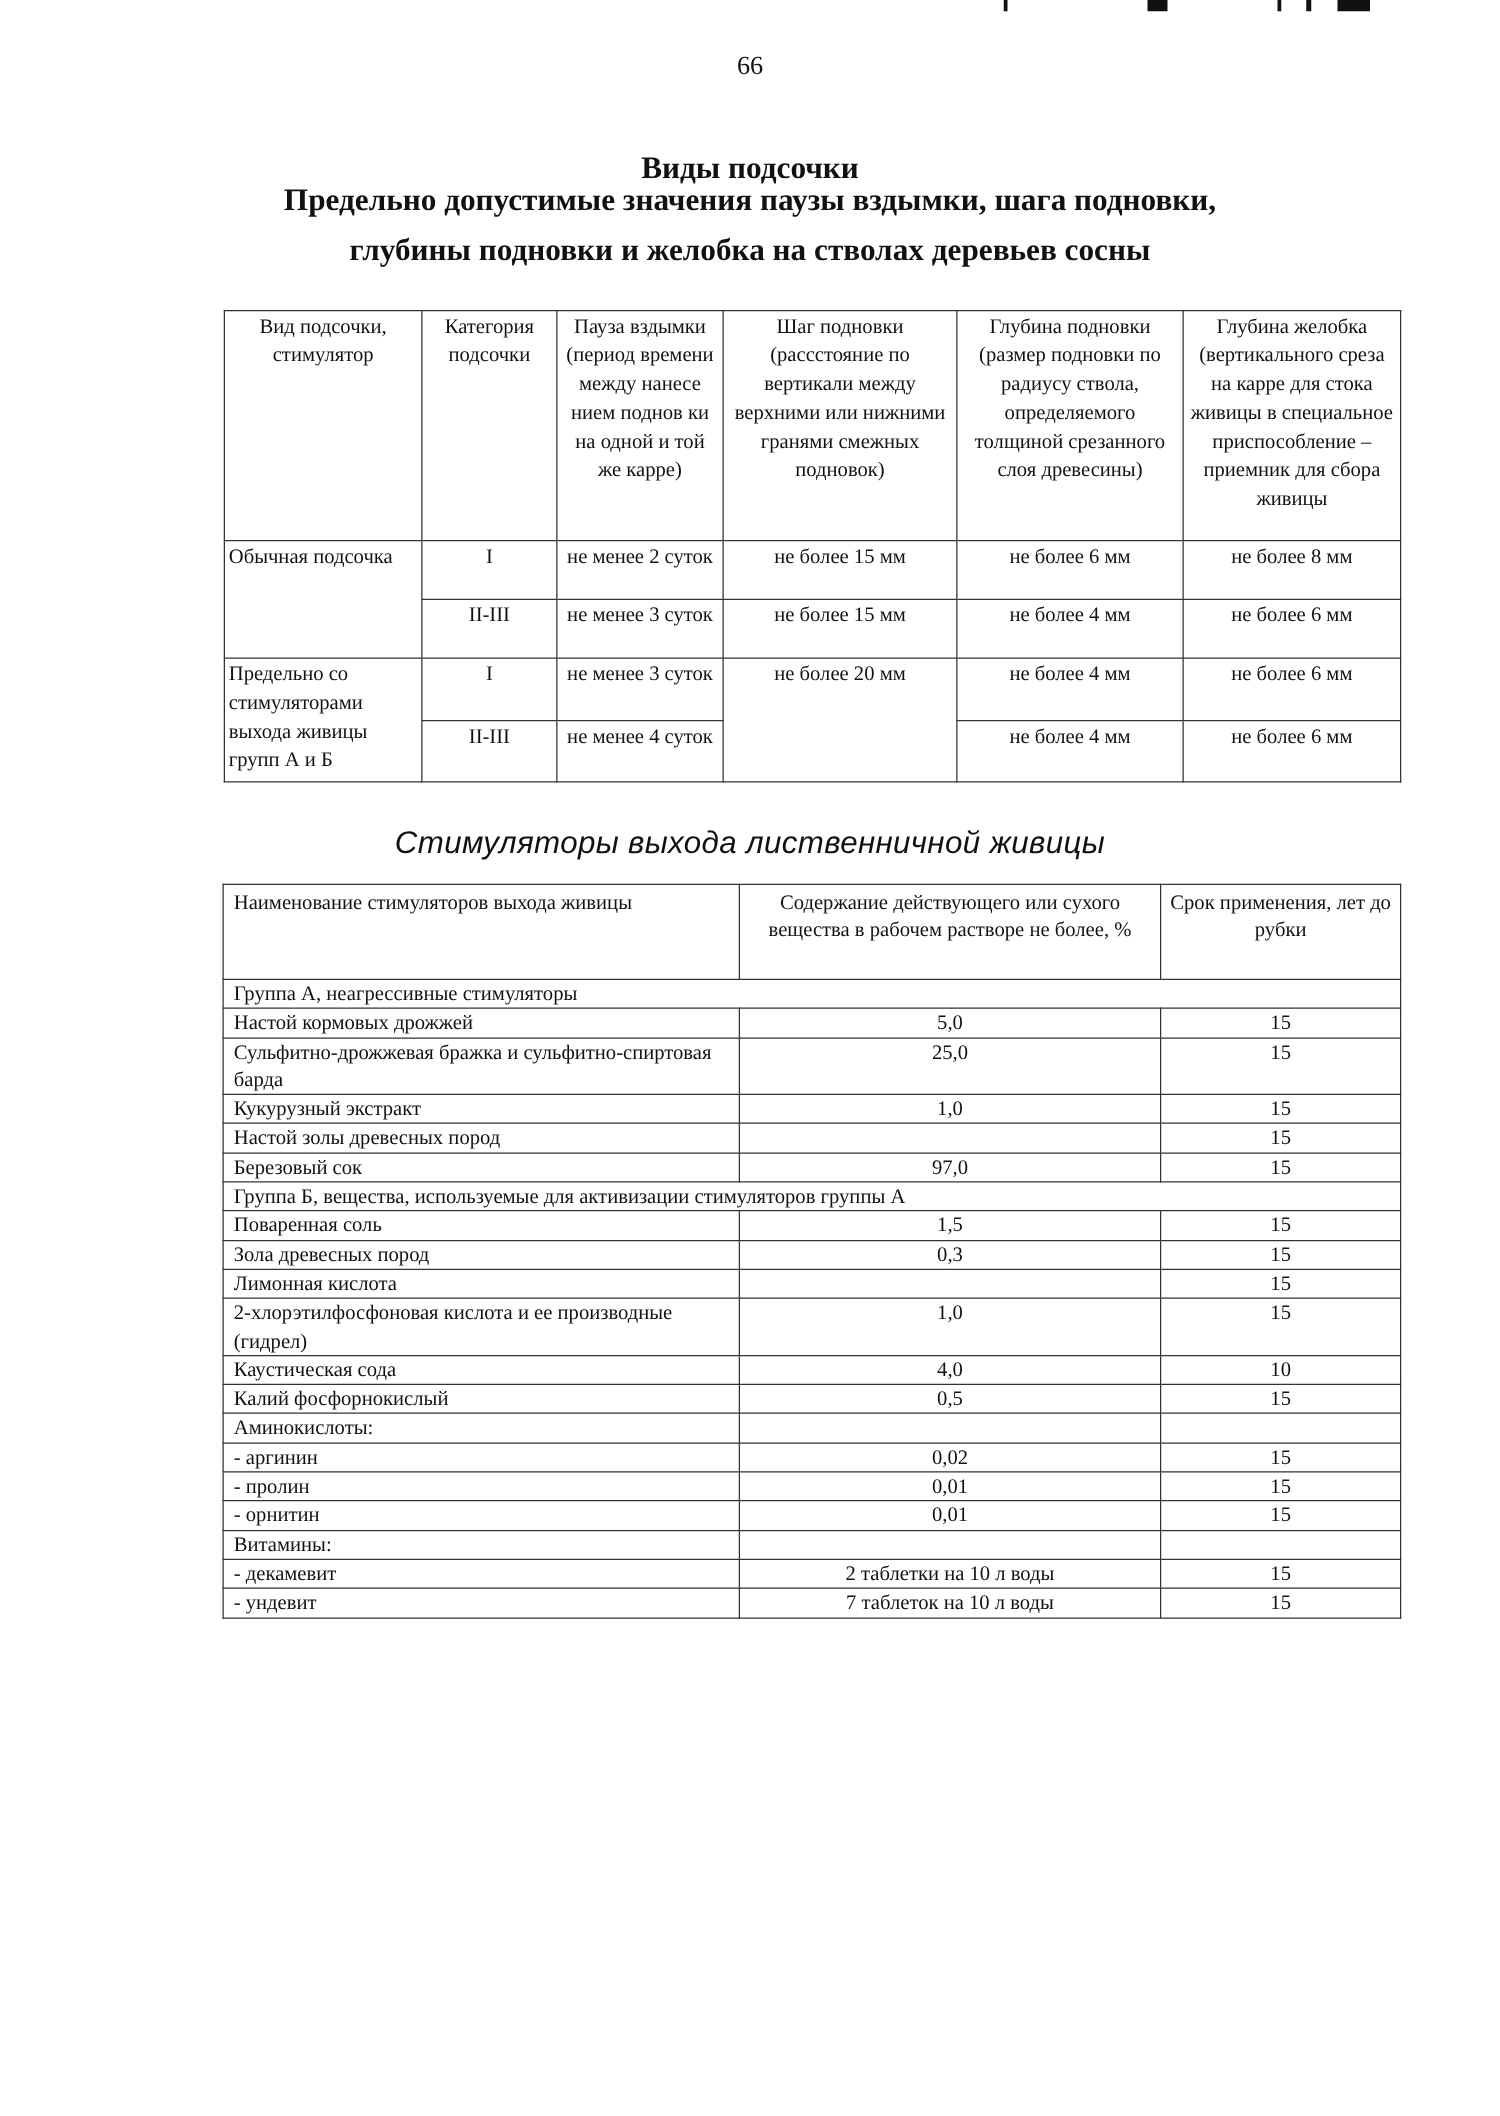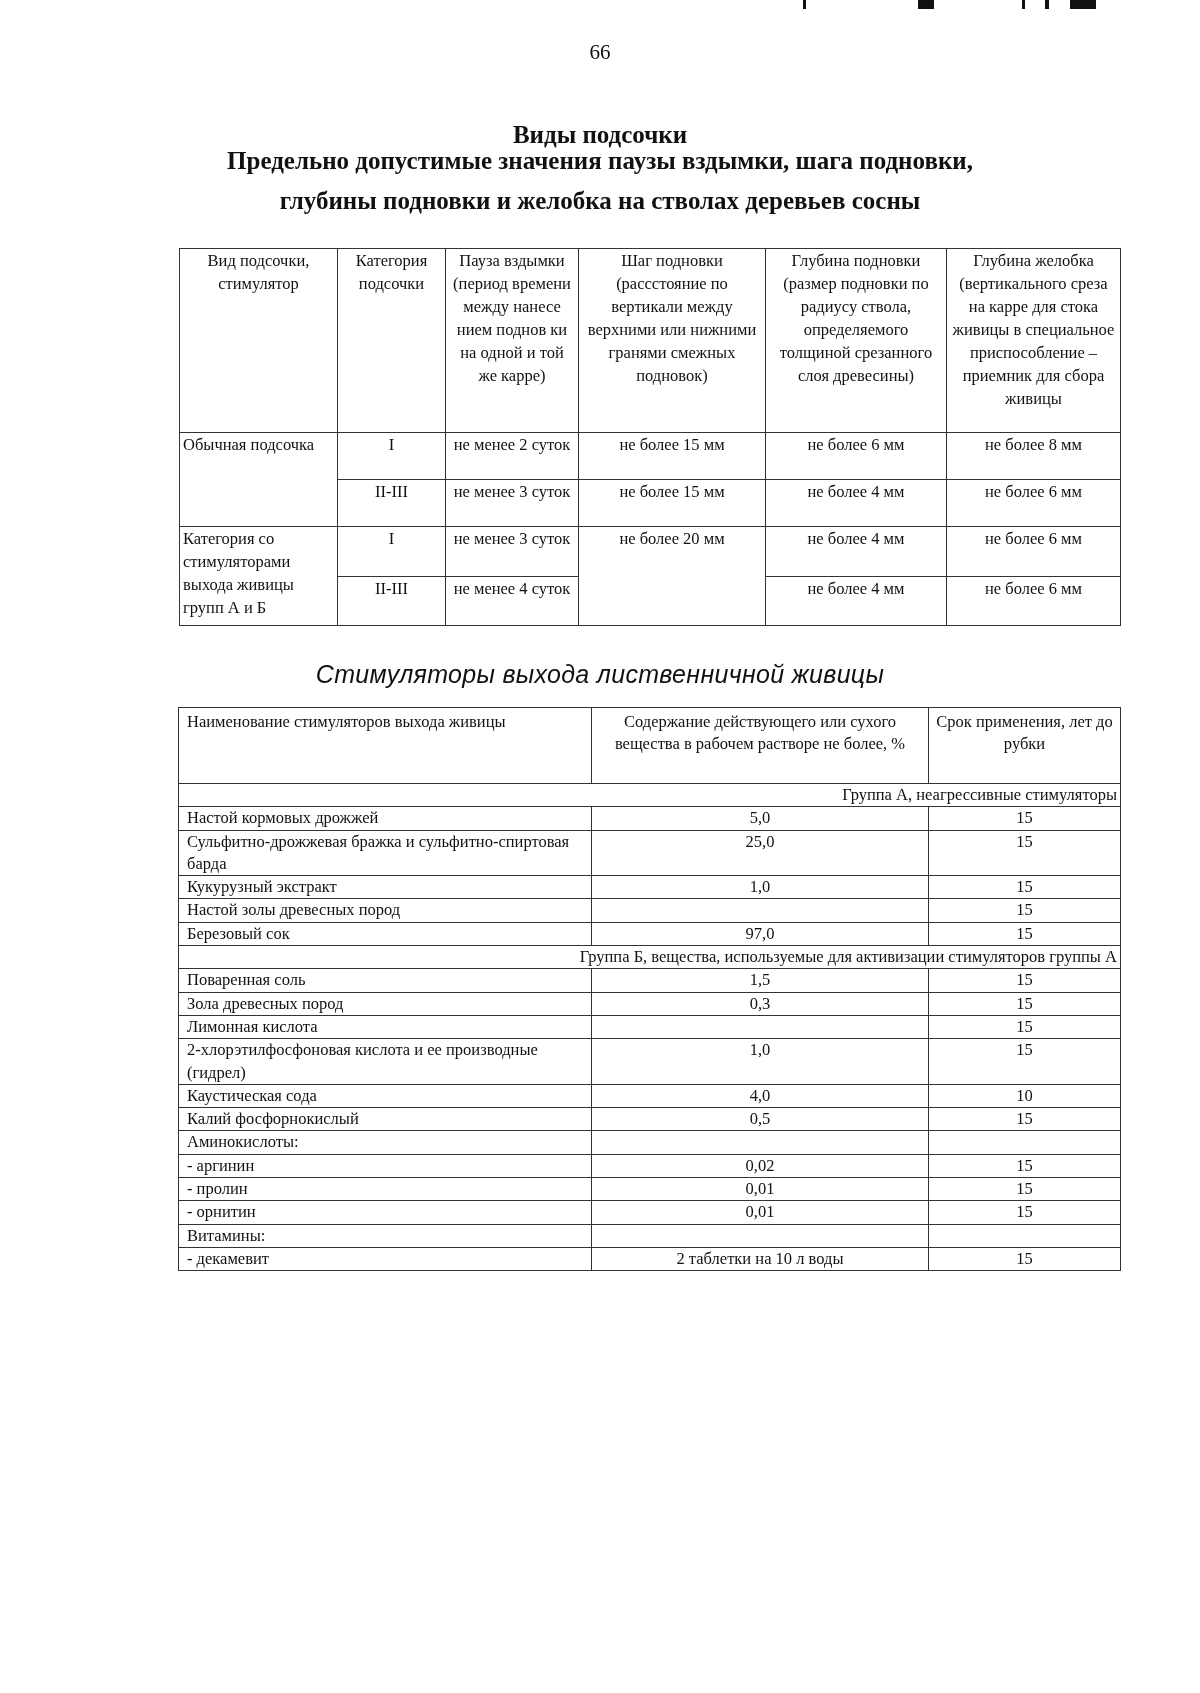--- a/index.html
+++ b/index.html
@@ -14,21 +14,21 @@
   #t1 th { text-align:center; }
   #t1 td { text-align:center; }
   #t1 td.left { text-align:left; }
   .subtitle { position:absolute; top:660px; left:0; width:1200px; text-align:center; font-size:25px;
               font-family:"Liberation Sans","DejaVu Sans",sans-serif; font-weight:normal; letter-spacing:0.3px;font-style:italic; }
   #t2 { left:178px; top:707px; width:942px; font-size:16.5px; line-height:22.3px; }
   #t2 th { text-align:center; padding-top:3px; }
   #t2 th.left { text-align:left; padding-left:8px; }
   #t2 td { text-align:center; }
   #t2 td.name { text-align:left; padding-left:8px; }
-  #t2 td.group { text-align:right; padding-left:8px; }
+  #t2 td.group { text-align:left; padding-left:8px; }
 </style>
 </head>
 <body>
 
 <div class="scan-artifact" style="left:803px;width:3px;"></div>
 <div class="scan-artifact" style="left:918px;width:16px;"></div>
 <div class="scan-artifact" style="left:1022px;width:3px;"></div>
 <div class="scan-artifact" style="left:1045px;width:4px;"></div>
 <div class="scan-artifact" style="left:1070px;width:26px;"></div>
 
@@ -65,21 +65,21 @@
     <td>не более 8 мм</td>
   </tr>
   <tr style="height:47px;">
     <td>II-III</td>
     <td>не менее 3 суток</td>
     <td>не более 15 мм</td>
     <td>не более 4 мм</td>
     <td>не более 6 мм</td>
   </tr>
   <tr style="height:50px;">
-    <td class="left" rowspan="2">Категория со стимуляторами выхода живицы групп А и Б</td>
+    <td class="left" rowspan="2">Предельно со стимуляторами выхода живицы групп А и Б</td>
     <td>I</td>
     <td>не менее 3 суток</td>
     <td rowspan="2">не более 20 мм</td>
     <td>не более 4 мм</td>
     <td>не более 6 мм</td>
   </tr>
   <tr style="height:49px;">
     <td>II-III</td>
     <td>не менее 4 суток</td>
     <td>не более 4 мм</td>
@@ -188,14 +188,19 @@
       <tr>
         <td class="name">Витамины:</td>
         <td></td>
         <td></td>
       </tr>
       <tr>
         <td class="name">- декамевит</td>
         <td>2 таблетки на 10 л воды</td>
         <td>15</td>
       </tr>
+      <tr>
+        <td class="name">- ундевит</td>
+        <td>7 таблеток на 10 л воды</td>
+        <td>15</td>
+      </tr>
     </tbody>
 </table>
 
 </body></html>

